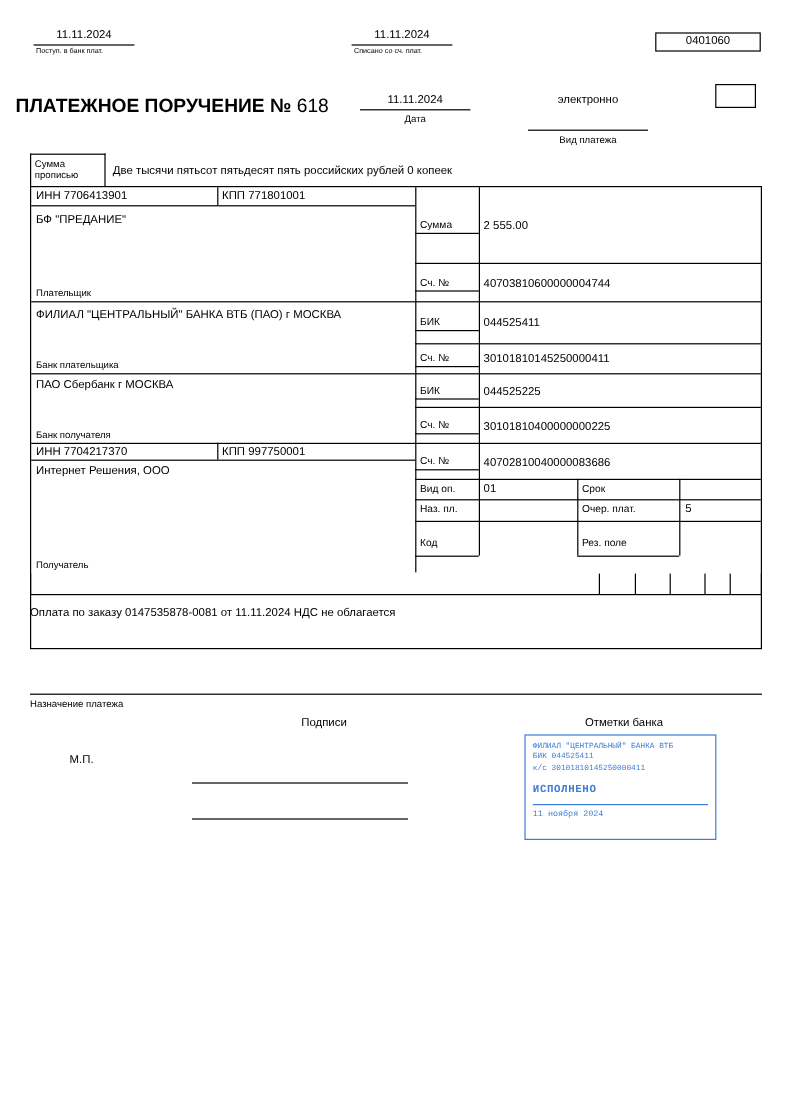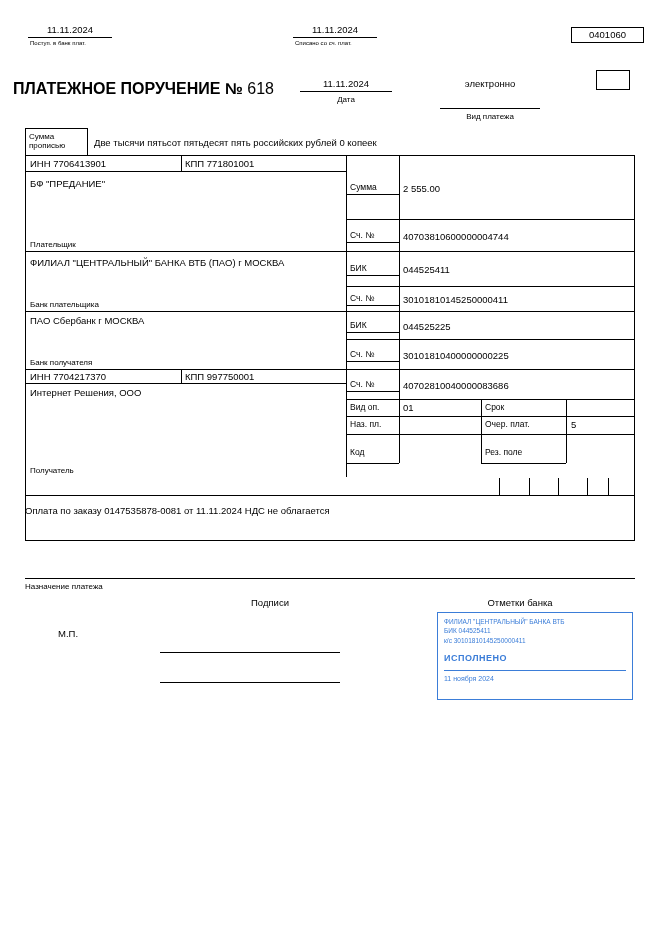--- a/index.html
+++ b/index.html
@@ -21,42 +21,42 @@
   #main-table { left:25px; top:155px; width:610px; height:386px; border:1px solid #000; }
   .rlab {
     position:absolute; left:320px; width:53px; height:17px; padding:0 0 2px 4px;
     border-bottom:1px solid #000; display:flex; align-items:flex-end;
     font-size:8.5px; white-space:nowrap;
   }
   .rval { position:absolute; left:377px; font-size:9.5px; line-height:11px; white-space:nowrap; }
   #code-row { left:25px; top:478px; width:610px; height:18px; border:1px solid #000; border-top:none; }
   .vlc { position:absolute; top:0; bottom:0; width:0; border-left:1px solid #000; }
   #stamp {
-    left:437px; top:612px; width:196px; min-height:88px;
+    left:437px; top:612px; width:160px; min-height:88px;
     border:1px solid; padding:4px 6px 5px 6px;
-    font-size:6.5px; line-height:1.45; white-space:nowrap;
+    font-size:6.5px; line-height:1.45; white-space:nowrap;font-family:Liberation Mono, monospace;
   }
   #stamp .status { margin-top:7px; font-weight:bold; font-size:9px; letter-spacing:0.5px; }
   #stamp .sep { border-top:1px solid; margin:5px 0 3px 0; }
   #stamp .sdate { font-size:7px; }
 </style>
 </head>
 <body>
 
 <div class="page">
 
   <div class="abs" style="left:28px;top:24px;width:84px">
     <div class="t9 ctr bb" style="padding-bottom:2px">11.11.2024</div>
     <div class="t6" style="padding:2px 0 0 2px">Поступ. в банк плат.</div>
   </div>
   <div class="abs" style="left:293px;top:24px;width:84px">
     <div class="t9 ctr bb" style="padding-bottom:2px">11.11.2024</div>
     <div class="t6" style="padding:2px 0 0 2px">Списано со сч. плат.</div>
   </div>
-  <div class="abs t9 ctr box" style="left:571px;top:27px;width:73px;height:16px;line-height:14px">0401060</div>
+  <div class="abs t9 ctr box" style="left:546px;top:27px;width:88px;height:16px;line-height:14px">0401060</div>
 
   <div class="abs" style="left:13px;top:80px;font-size:16px;white-space:nowrap">
     <b>ПЛАТЕЖНОЕ ПОРУЧЕНИЕ №</b>
     <span>618</span>
   </div>
   <div class="abs" style="left:300px;top:78px;width:92px">
     <div class="t9 ctr bb" style="padding-bottom:2px">11.11.2024</div>
     <div class="t8 ctr" style="padding-top:3px">Дата</div>
   </div>
   <div class="abs" style="left:440px;top:78px;width:100px">

